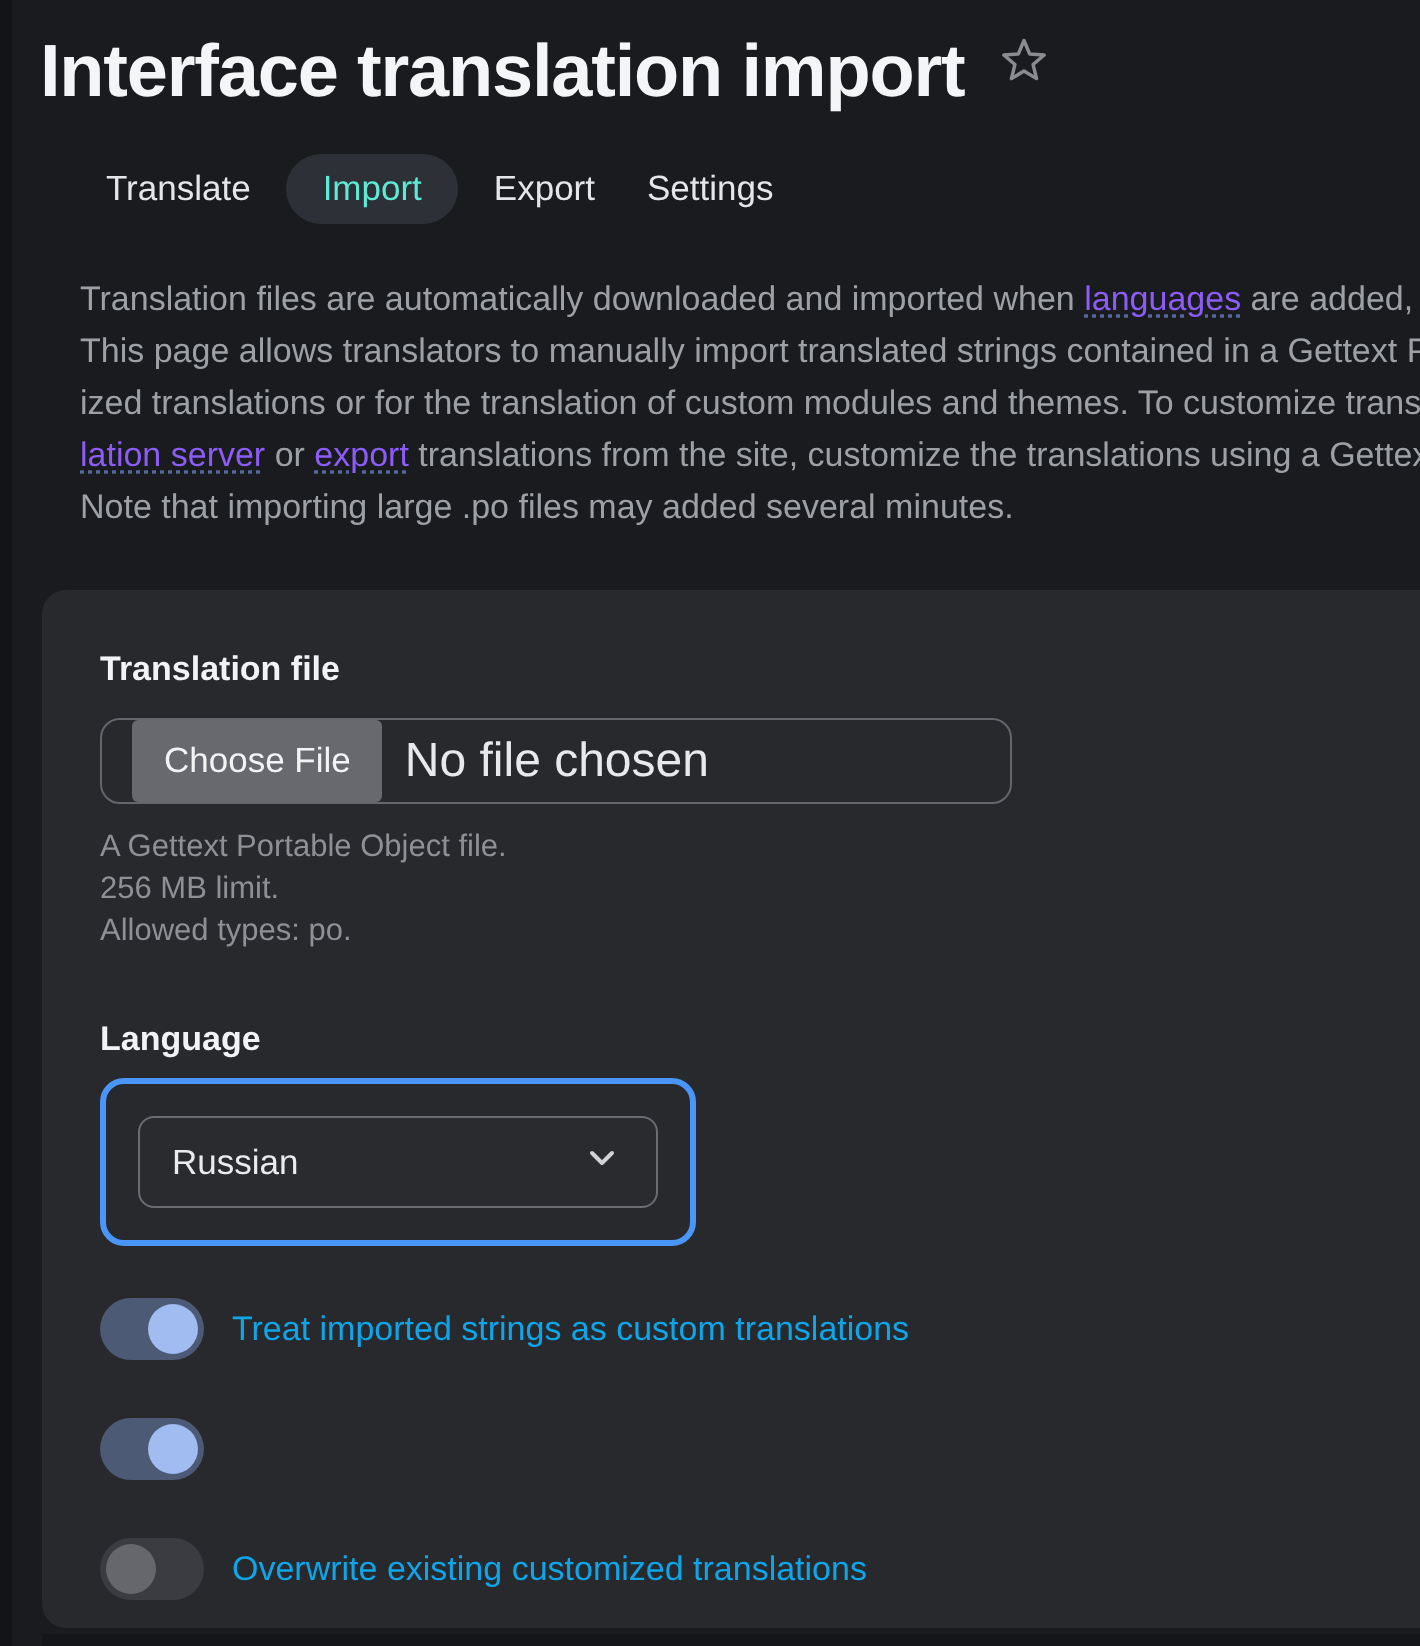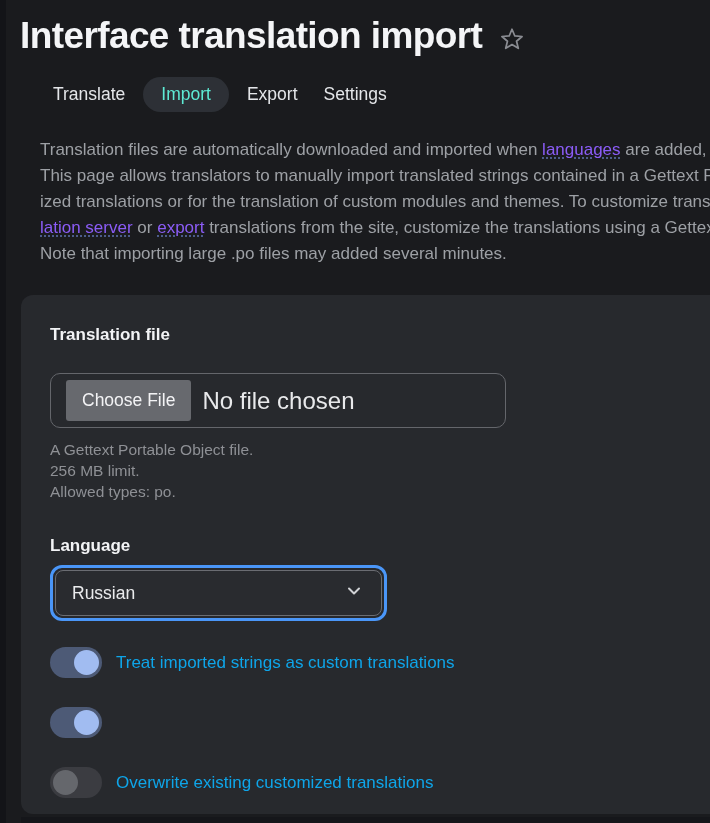--- a/index.html
+++ b/index.html
@@ -9,21 +9,21 @@
     background:#1a1b1e;
     overflow:hidden;
     position:relative;
     font-family:"Liberation Sans", sans-serif;
   }
   .edge-strip { position:absolute; left:0; top:0; width:6px; height:823px; background:#131418; }
 
   
   .header { padding:12px 0 0 20px; }
   .page-title {
-    margin:0; display:flex; align-items:center; gap:17px;
+    margin:0; display:flex; gap:17px;
     font-size:37px; line-height:48px; font-weight:700; letter-spacing:-0.6px;
     color:#f4f5f7; white-space:nowrap;
   }
   .star { display:inline-flex; margin-top:5px; }
   .star svg { width:26px; height:26px; stroke:#8a8c92; fill:none; stroke-width:1.6; }
 
   
   .tabs { display:flex; align-items:center; margin:17px 0 0 20px; }
   .tab {
     font-size:17.5px; font-weight:400; color:#e4e6e9;
@@ -48,38 +48,38 @@
   
   .card {
     position:relative; margin:28px 0 0 21px;
     width:700px; height:519px;
     background:#27292d; border-radius:12px 0 0 12px;
     padding:30px 0 0 29px;
   }
   .field-label { font-size:17px; line-height:20px; font-weight:700; color:#f2f3f5; }
 
   .file-input {
-    margin-top:28px; width:456px; height:55px;
+    margin-top:14px; width:456px; height:43px;
     border:1px solid #64666b; border-radius:10px;
     display:flex; align-items:center; padding-left:15px;
     background:transparent;
   }
   .choose-btn {
     height:41px; padding:0 16px; display:flex; align-items:center;
     background:#67696e; color:#f3f3f5; border:none; border-radius:3px;
     font-size:17.5px; font-family:"Liberation Sans", sans-serif; white-space:nowrap;
   }
   .file-status { margin-left:11px; font-size:24px; color:#e8e9eb; white-space:nowrap; }
 
   .file-help { margin-top:11px; font-size:15.5px; line-height:21px; color:#8e9095; }
 
   .language-label { margin-top:34px; }
   .select-wrap {
-    margin-top:9px; width:337px;
-    border:3px solid #4a96f8; border-radius:12px; padding:2px;text-align:right;
+    margin-top:9px; width:298px;
+    border:3px solid #4a96f8; border-radius:12px; padding:16px;text-align:right;
   }
   .select {
     height:46px; width:100%;
     background:#292b2f; border:1px solid #6a6c72; border-radius:8px;
     display:flex; align-items:center; justify-content:space-between;
     padding:0 18px 0 16px;
   }
   .select-value { font-size:17.5px; color:#eaebed; }
   .chevron svg { width:18px; height:18px; stroke:#d0d2d5; fill:none; stroke-width:2; }
 

